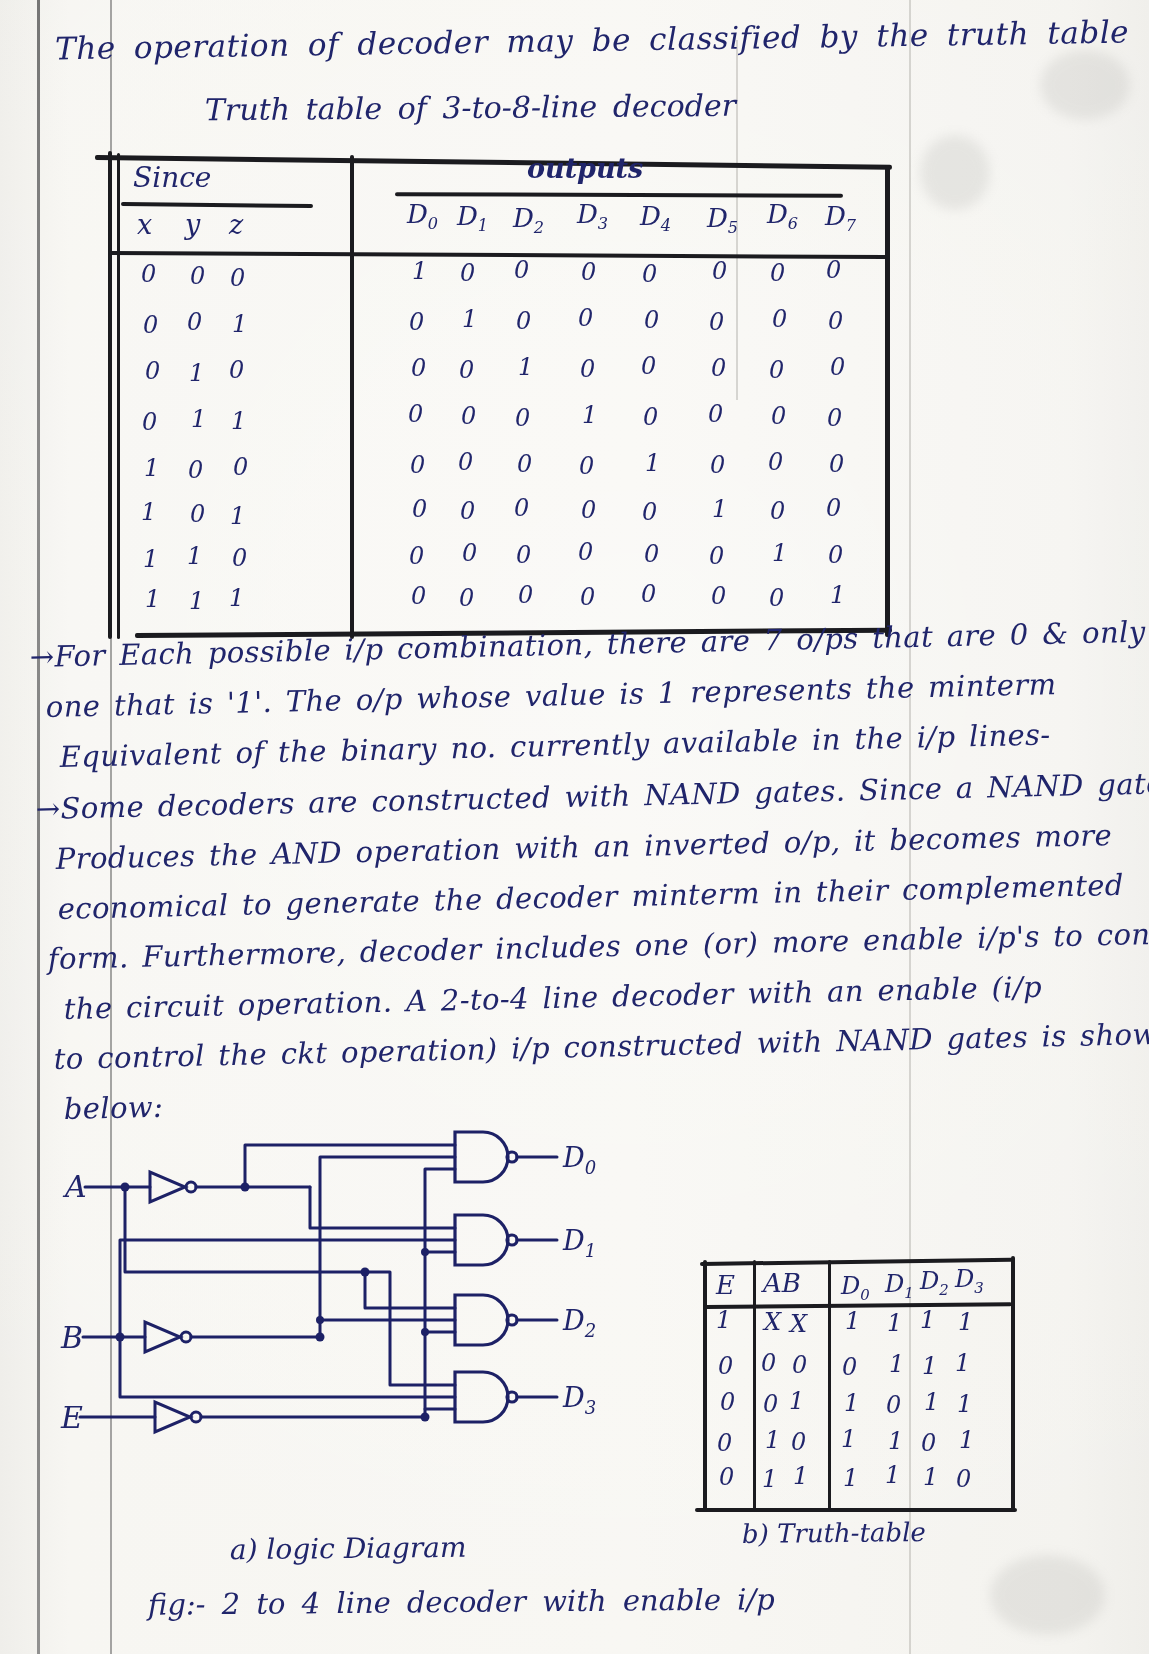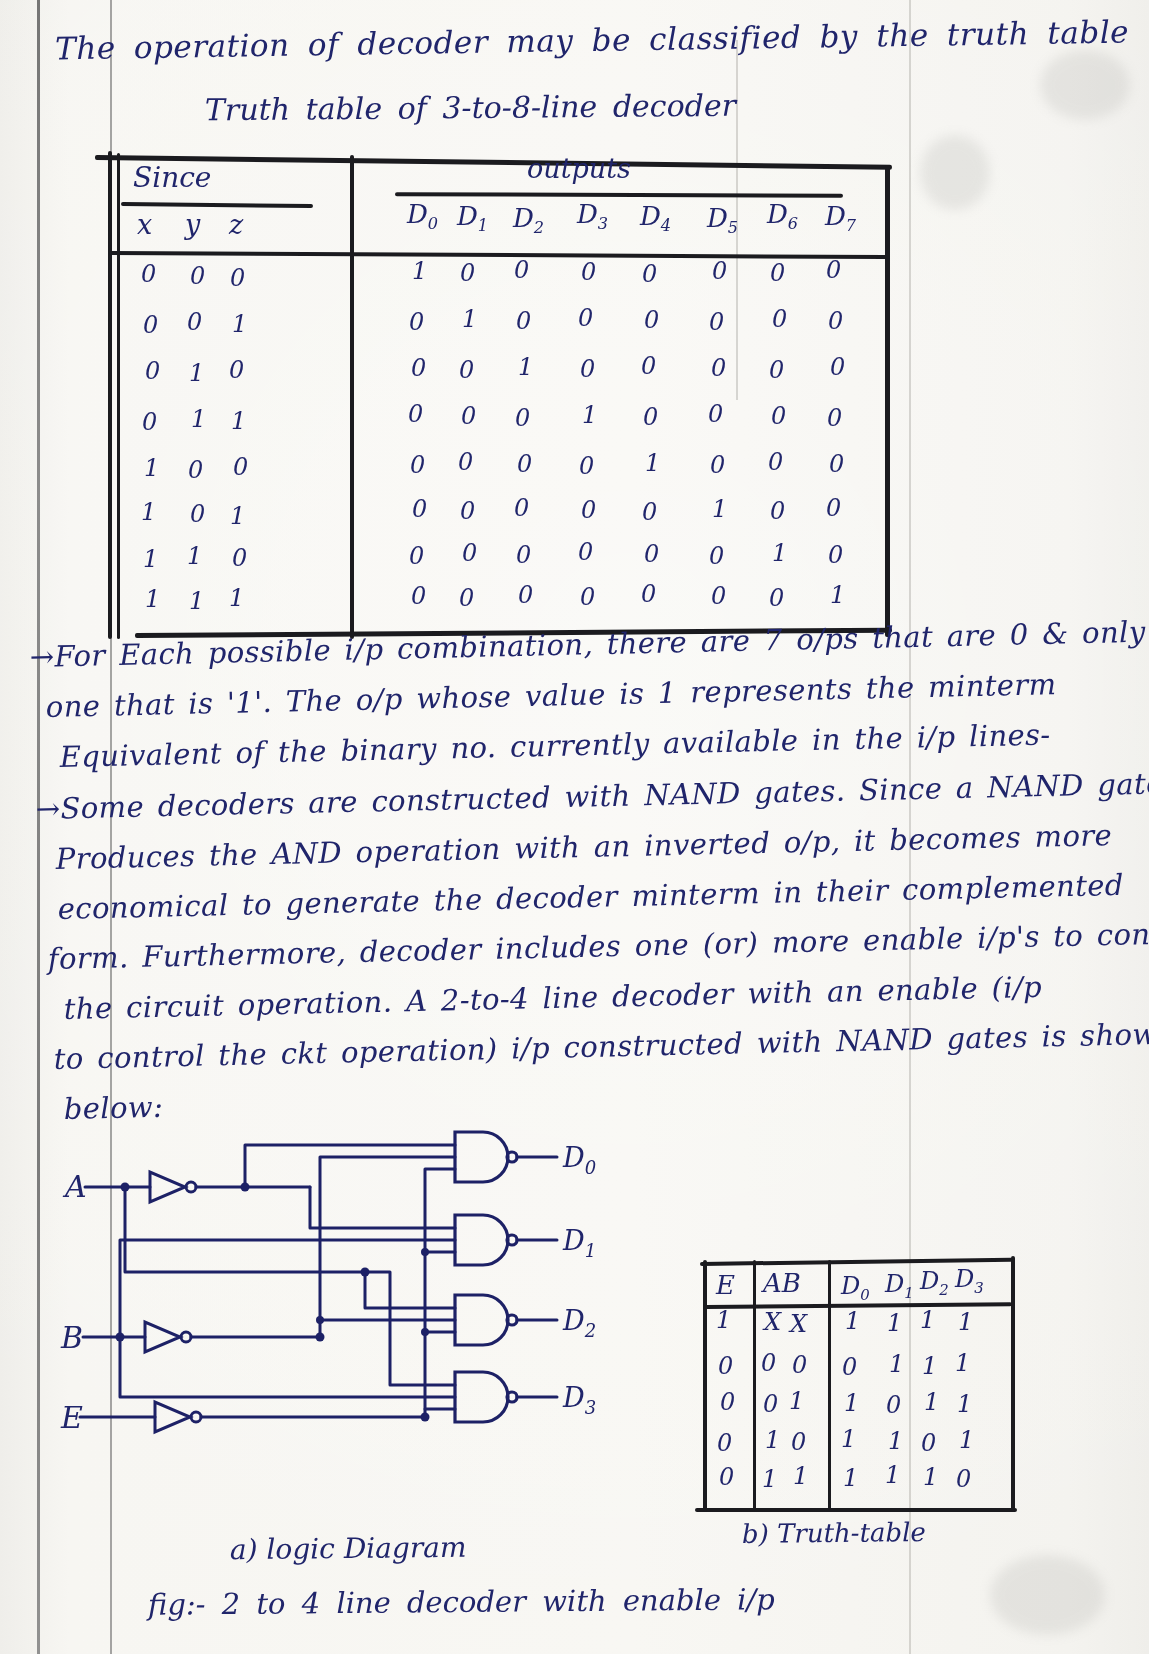--- a/index.html
+++ b/index.html
@@ -53,21 +53,21 @@
     <div class="bl" style="left:14px; top:106px; width:778px; height:4px; transform:rotate(0.3deg); transform-origin:left center;"></div>
 
     <div class="hw" style="position:absolute; left:38px; top:16px; font-size:28px;">Since</div>
     <div class="bl" style="left:26px; top:58px; width:192px; height:4px; transform:rotate(0.6deg);"></div>
     <div id="t38-incols">
         <span class="cell" style="left: 42px; top: 64px; font-size: 27px;">x</span>
         <span class="cell" style="left: 90px; top: 64px; font-size: 27px;">y</span>
         <span class="cell" style="left: 134px; top: 64px; font-size: 27px;">z</span>
       </div>
 
-    <div class="hw" style="position:absolute; left:432px; top:8px; font-size:27px;">outputs</div>
+    <div class="hw" style="position:absolute; left:432px; top:8px; font-size:27px;font-weight:bold;">outputs</div>
     <div class="bl" style="left:300px; top:48px; width:448px; height:4px; transform:rotate(0.2deg);"></div>
     <div id="t38-outcols">
         <span class="cell" style="left: 312px; top: 54px; font-size: 26px;">D<sub>0</sub></span>
         <span class="cell" style="left: 362px; top: 56px; font-size: 26px;">D<sub>1</sub></span>
         <span class="cell" style="left: 418px; top: 58px; font-size: 26px;">D<sub>2</sub></span>
         <span class="cell" style="left: 482px; top: 54px; font-size: 26px;">D<sub>3</sub></span>
         <span class="cell" style="left: 545px; top: 56px; font-size: 26px;">D<sub>4</sub></span>
         <span class="cell" style="left: 612px; top: 58px; font-size: 26px;">D<sub>5</sub></span>
         <span class="cell" style="left: 672px; top: 54px; font-size: 26px;">D<sub>6</sub></span>
         <span class="cell" style="left: 730px; top: 56px; font-size: 26px;">D<sub>7</sub></span>

